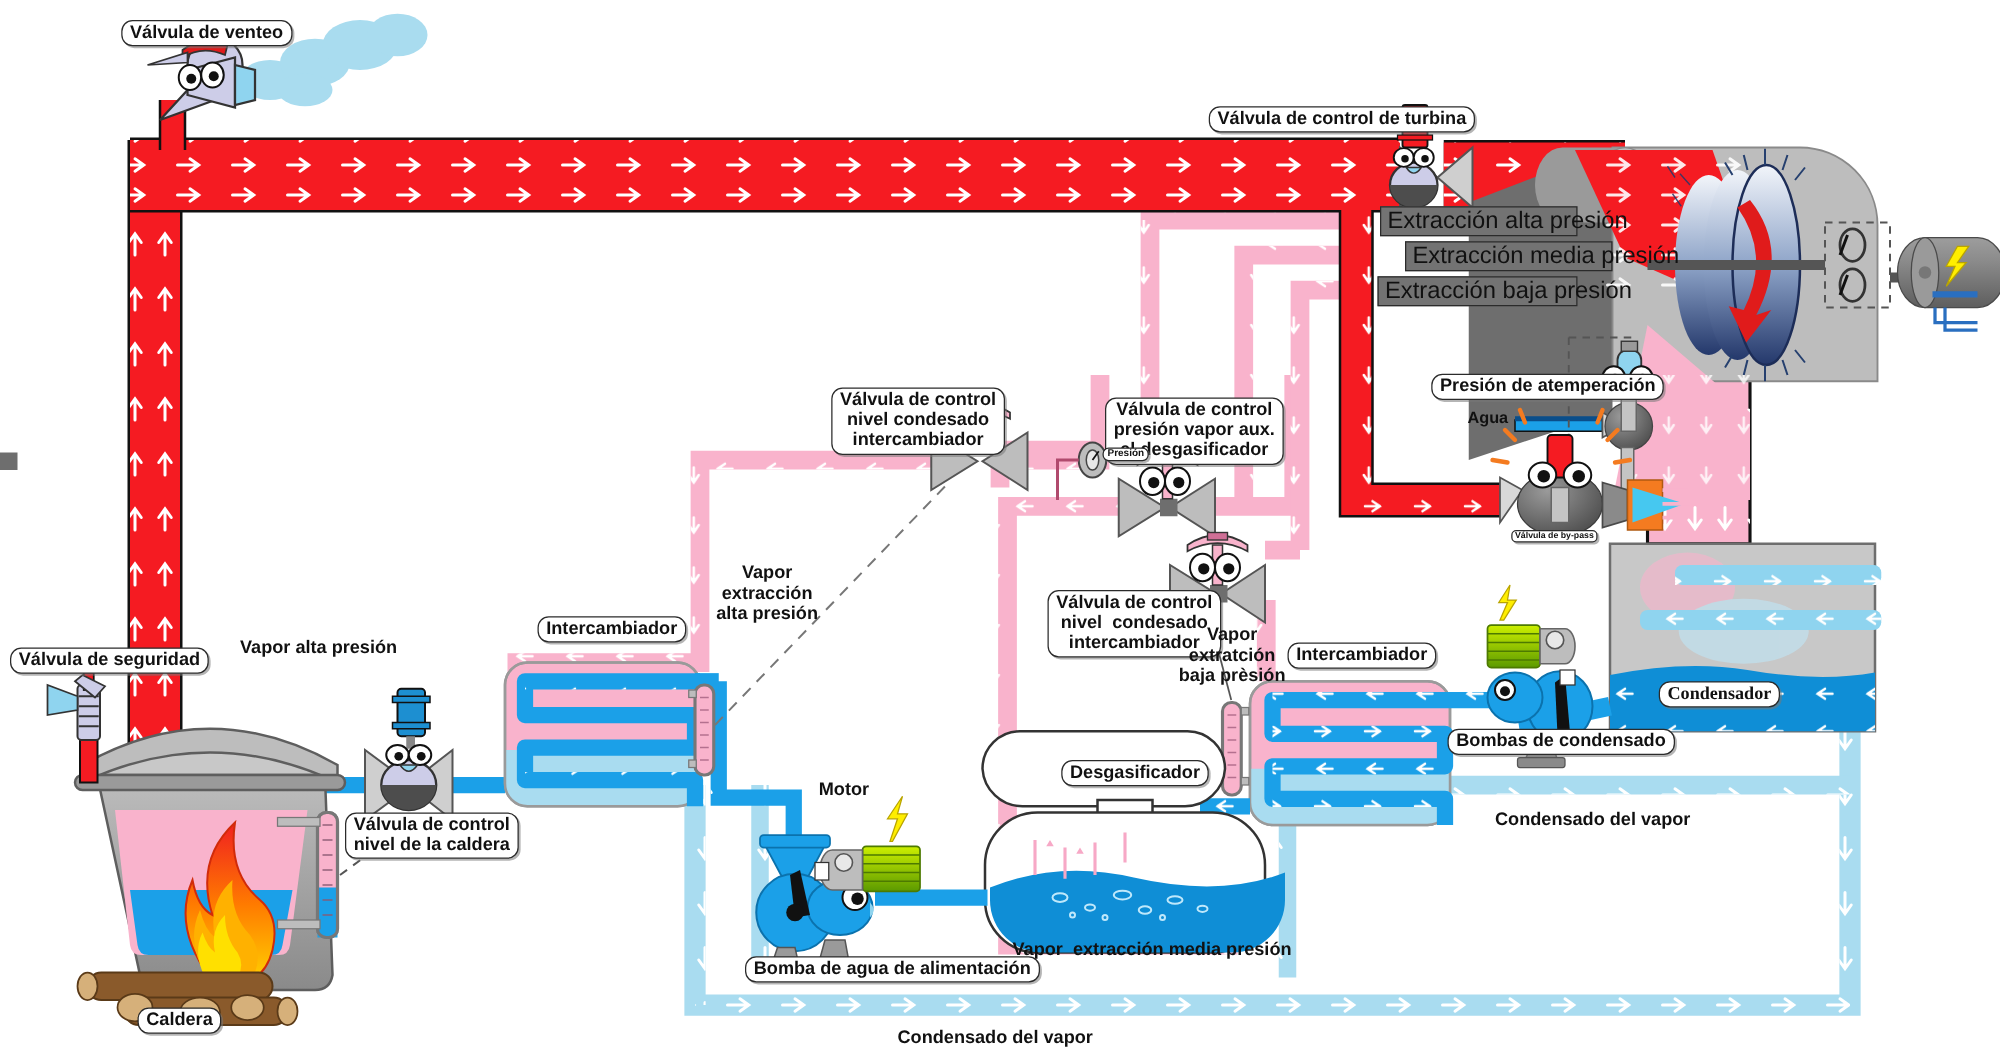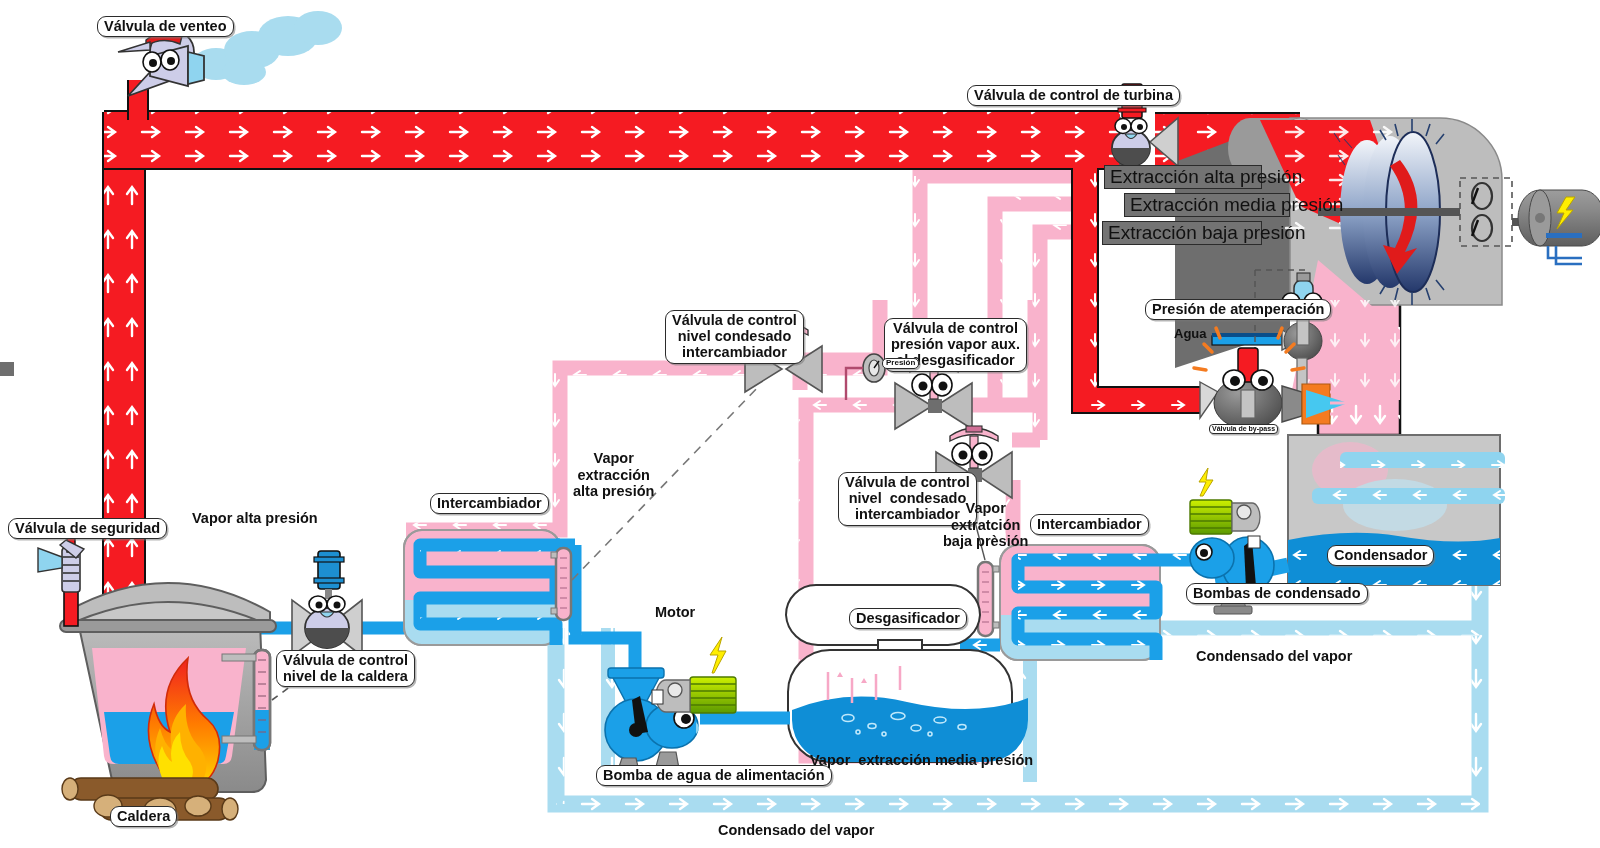--- a/index.html
+++ b/index.html
@@ -628,33 +628,33 @@
 nivel  condesado
 intercambiador</div>
 <div class="lbl" style="left:884px;top:318px;">Válvula de control
 presión vapor aux.
 al desgasificador</div>
 <div class="lbl small" style="left:848px;top:358px;margin-left:34px;">Presión</div>
 <div class="lbl" style="left:1145px;top:299px;">Presión de atemperación</div>
 <div class="lbl tiny" style="left:1209px;top:424px;">Válvula de by-pass</div>
 <div class="lbl" style="left:849px;top:608px;">Desgasificador</div>
 <div class="lbl" style="left:596px;top:765px;">Bomba de agua de alimentación</div>
-<div class="lbl" style="left:1327px;top:545px;">Condensador</div>
-<div class="lbl" style="left:1158px;top:583px;margin-left:28px;">Bombas de condensado</div>
+<div class="lbl" style="left:1327px;top:545px;font-family:Liberation Serif, serif;">Condensador</div>
+<div class="lbl" style="left:1158px;top:583px;">Bombas de condensado</div>
 
 <div class="ext" style="left:1104px;top:165px;width:146px;">Extracción alta presión</div>
 <div class="ext" style="left:1096px;top:193px;width:154px;margin-left:28px;">Extracción media presión</div>
 <div class="ext" style="left:1102px;top:221px;width:148px;">Extracción baja presión</div>
 
 <div class="txt l" style="left:172px;top:510px;">Vapor alta presión</div>
 <div class="txt" style="left:573px;top:450px;">Vapor
 extracción
 alta presión</div>
 <div class="txt" style="left:943px;top:500px;">Vapor
 extratción
 baja prèsión</div>
 <div class="txt" style="left:810px;top:752px;">Vapor  extracción media presión</div>
 <div class="txt l" style="left:1176px;top:648px;">Condensado del vapor</div>
 <div class="txt" style="left:718px;top:822px;">Condensado del vapor</div>
-<div class="txt" style="left:655px;top:604px;">Motor</div>
+<div class="txt" style="left:655px;top:624px;">Motor</div>
 <div class="txt" style="left:1174px;top:327px;font-size:13px;">Agua</div>
 
 </div>
 
 </body></html>

